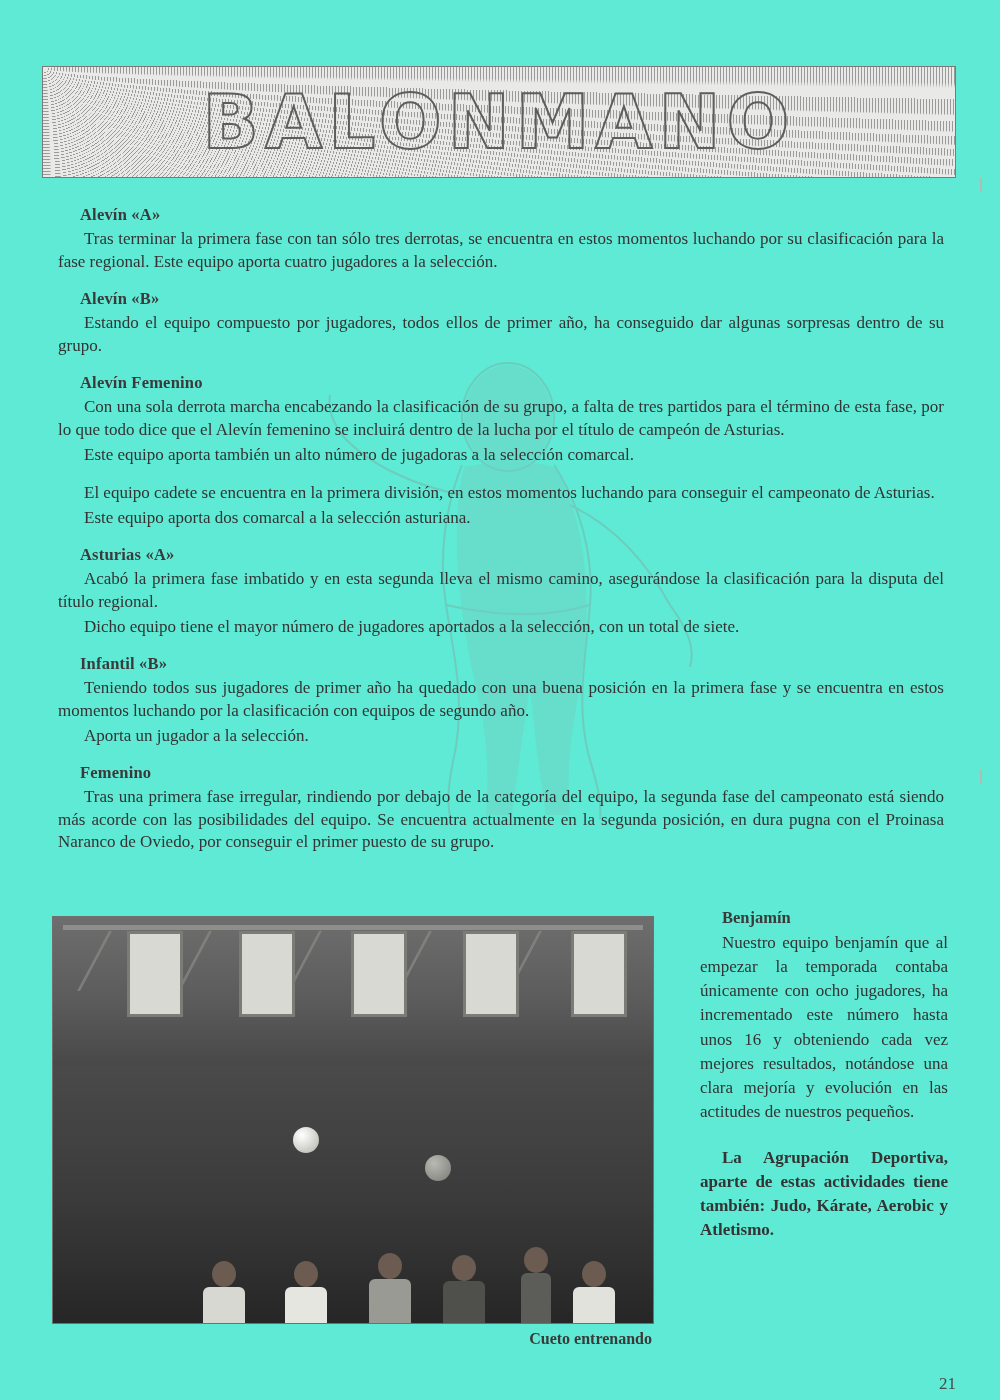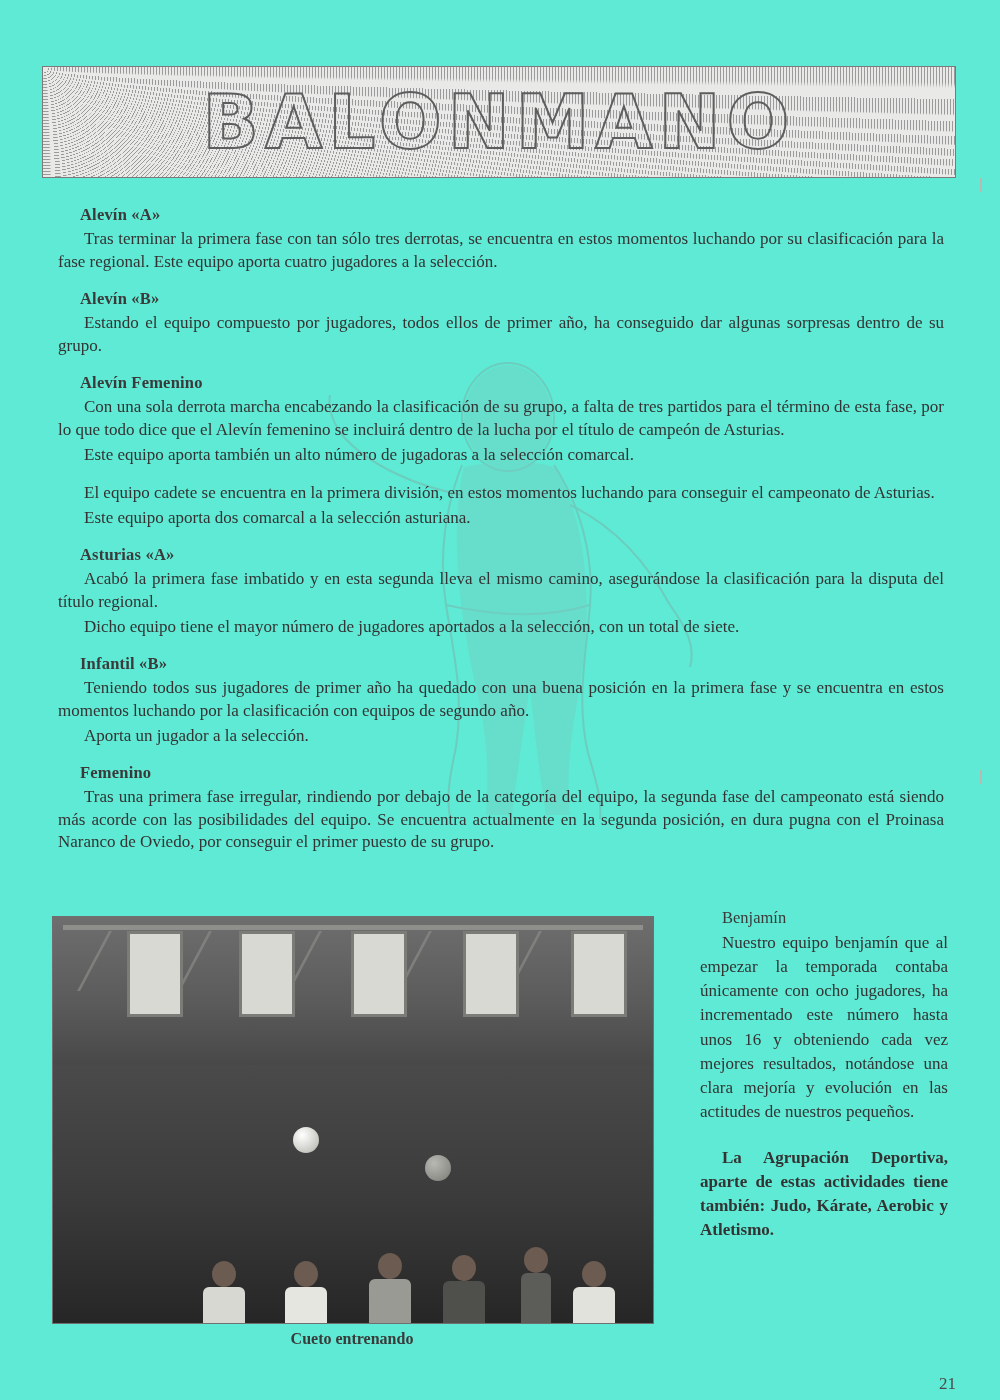--- a/index.html
+++ b/index.html
@@ -140,35 +140,35 @@
   .p-torso { position:absolute; top:0; left:0; width:42px; height:92px; border-radius:6px; }
   .ball {
     position:absolute; width:26px; height:26px; border-radius:50%;
     background: radial-gradient(circle at 35% 32%, #ffffff, #c9c9c3 70%, #9a9a95);
   }
   .caption {
     position: absolute;
     left: 52px;
     top: 1330px;
     width: 600px;
-    text-align: center;
+    text-align: right;
     font-size: 16px;
     font-weight: bold;
     color: #3a3a3a;
   }
 
   .sidecol {
     position: absolute;
     left: 700px;
     top: 908px;
     width: 248px;
   }
   .side-head {
     font-size: 16.5px;
-    font-weight: normal;
+    font-weight: bold;
     margin: 0 0 3px 22px;
     color: #3a3a3a;
   }
   .side-para {
     font-size: 17px;
     line-height: 1.42;
     text-align: justify;
     text-indent: 22px;
     margin: 0;
     color: #333;

